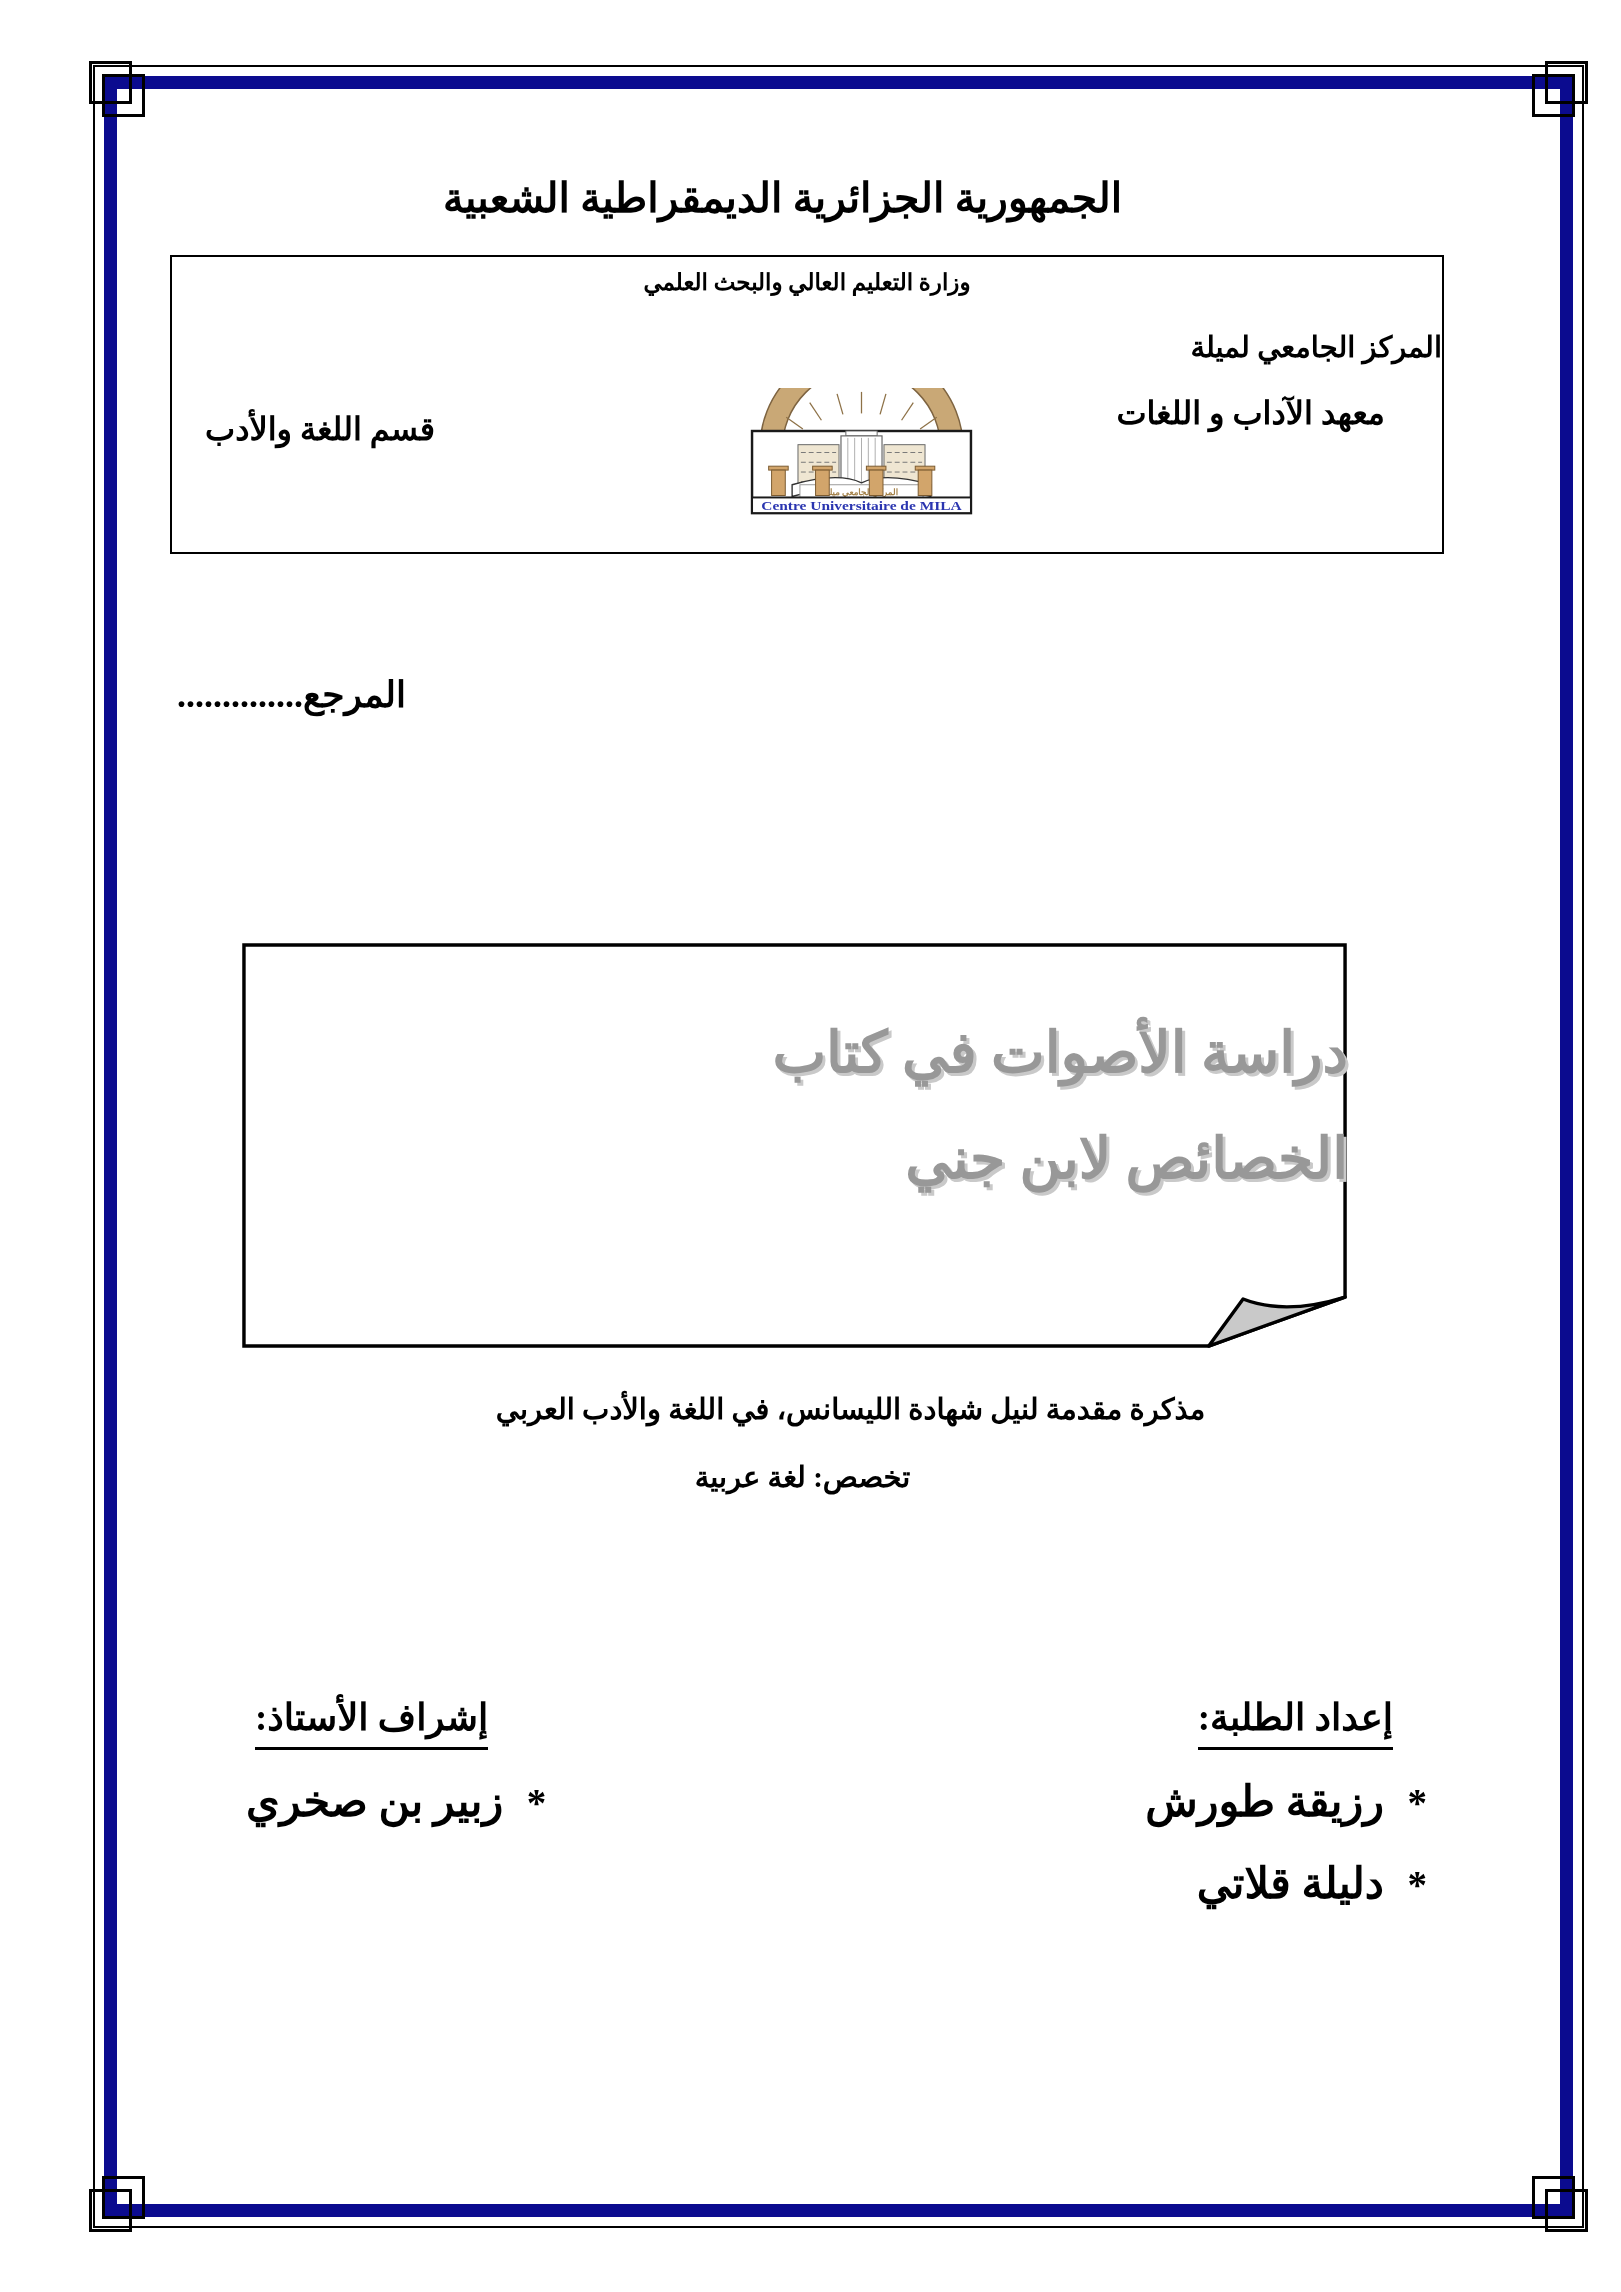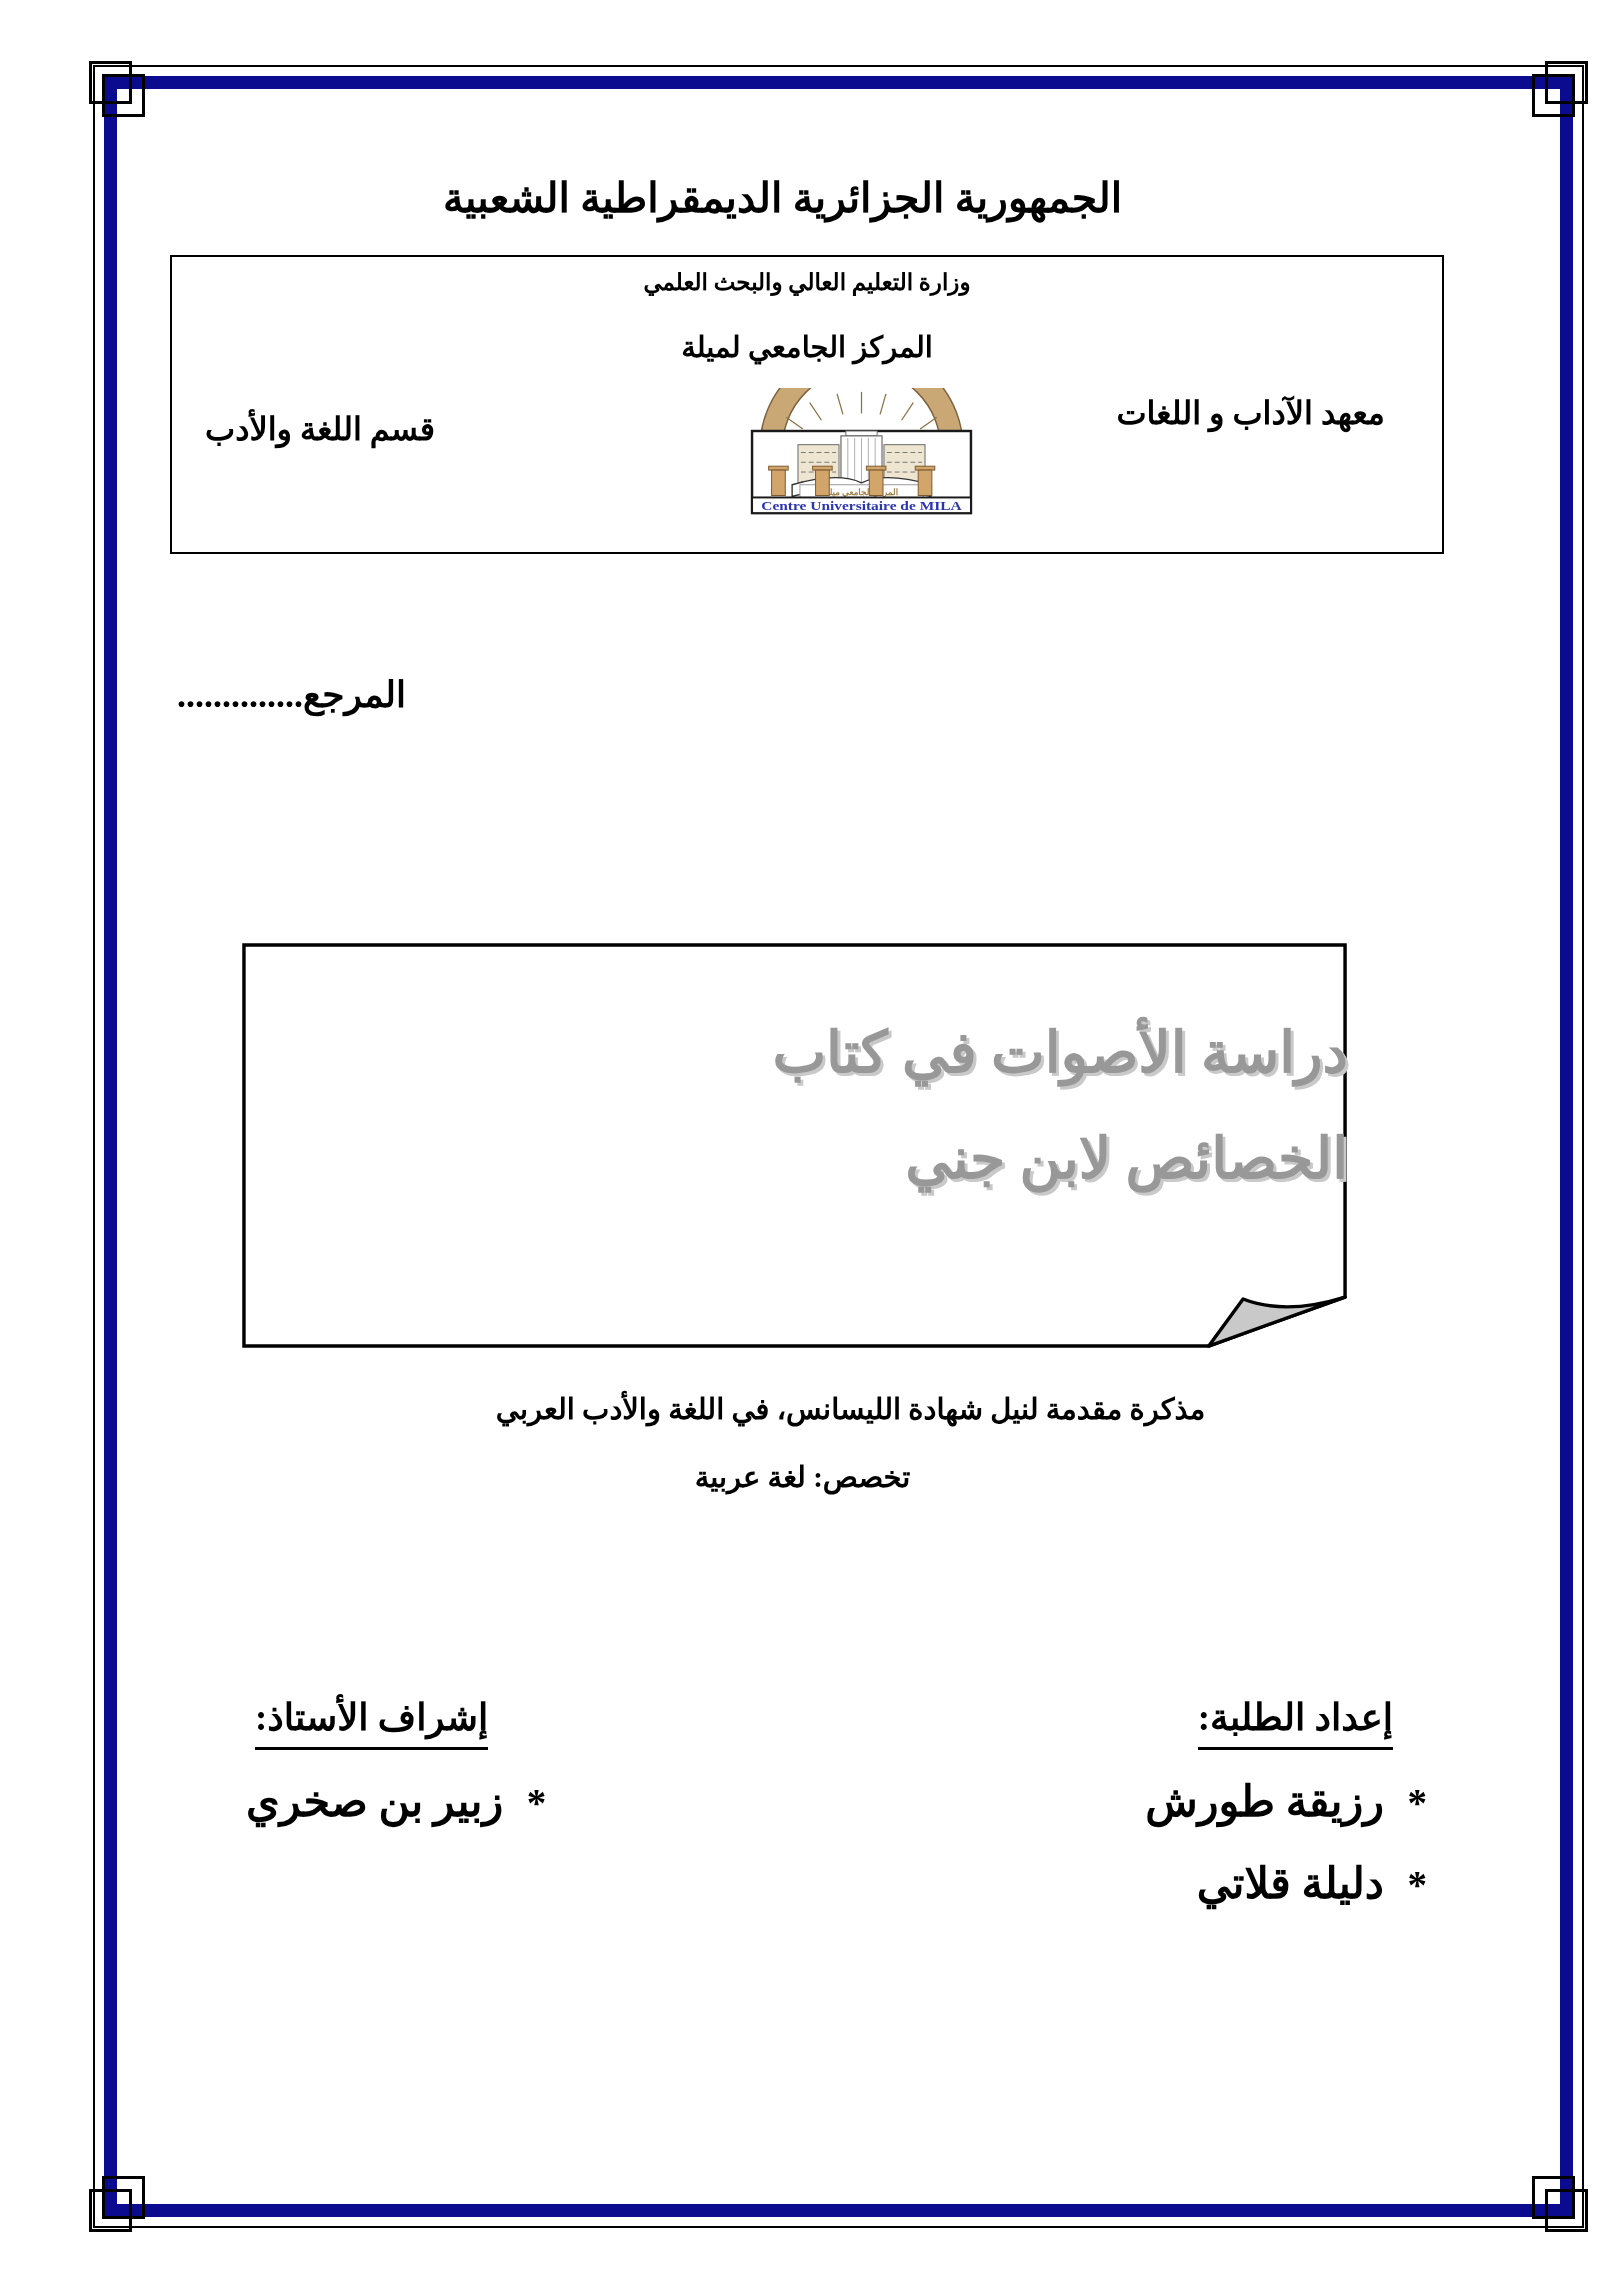--- a/index.html
+++ b/index.html
@@ -40,21 +40,21 @@
   .header-box{
     position:absolute;left:142px;top:255px;width:1274px;height:299px;
     border:2.9px solid #000;box-sizing:border-box;background:#fff;
   }
   .ministry-line{
     position:absolute;left:0;top:11.8px;width:100%;
     text-align:center;font-size:23px;direction:rtl;
   }
   .center-line{
     position:absolute;left:0;top:73px;width:100%;
-    text-align:center;font-size:29px;direction:rtl;
+    font-size:29px;direction:rtl;
   }
   .institute-line{
     position:absolute;right:57px;top:137px;
     font-size:32px;direction:rtl;white-space:nowrap;
   }
   .department-line{
     position:absolute;left:33px;top:153px;
     font-size:32px;direction:rtl;white-space:nowrap;
   }
   .logo-wrap{

